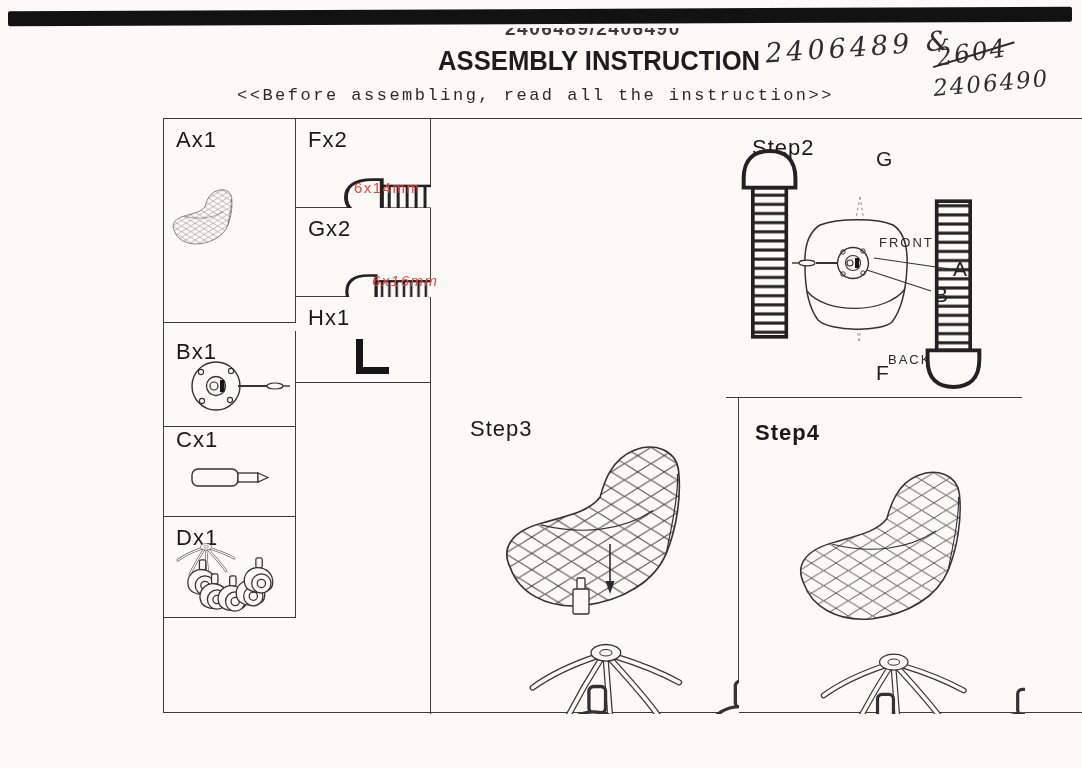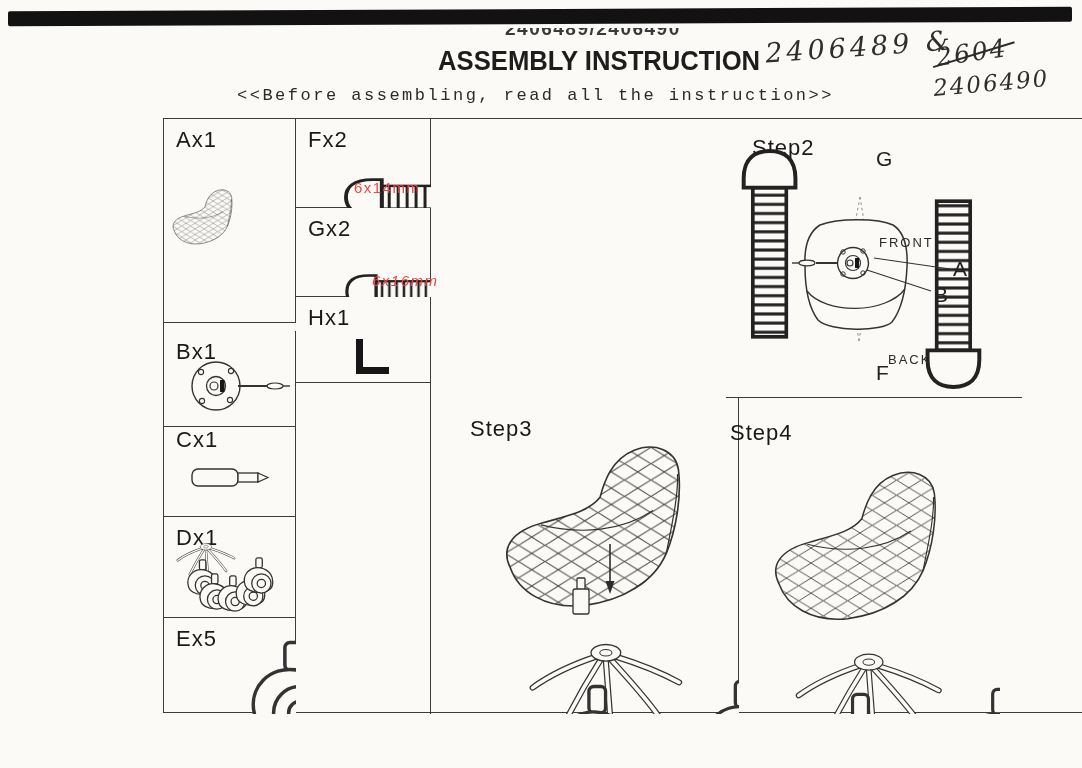--- a/index.html
+++ b/index.html
@@ -177,26 +177,20 @@
     </svg>
   </div>
 
   <div class="cell br bb" style="left:0;top:398px;width:132px;height:101px;">
     <span class="plabel">Dx1</span>
     <svg width="132" height="101" viewBox="0 0 132 101">
       <use href="#base5" transform="translate(5,20) scale(0.56)"></use>
     </svg>
   </div>
 
-  <div class="cell br" style="left:0;top:499px;width:132px;height:96px;">
-    <span class="plabel">Ex5</span>
-    <svg width="132" height="96" viewBox="0 0 132 96">
-      <use href="#caster" transform="translate(50,22) scale(1.15)"></use>
-    </svg>
-  </div>
 
   <div class="cell br bb" style="left:132px;top:0;width:135px;height:89px;">
     <span class="plabel">Fx2</span>
     <svg width="135" height="89" viewBox="0 0 135 89">
       <use href="#screwF" transform="translate(44,36) scale(1.37,0.95)"></use>
     </svg>
     <span class="psize" style="left:58px;top:60px;">6x14mm</span>
   </div>
 
   <div class="cell br bb" style="left:132px;top:89px;width:135px;height:89px;">
@@ -257,21 +251,21 @@
     <svg width="295" height="316" viewBox="0 0 295 316">
       <use href="#shell" transform="translate(48,18) scale(0.76)"></use>
       <line class="arrow" x1="166" y1="146" x2="166" y2="185"></line>
       <polygon class="arrowhead" points="161.5,183 170.5,183 166,196"></polygon>
       <rect x="133" y="180" width="8" height="13" rx="1" fill="#fbfaf7" stroke="#333" stroke-width="1.3"></rect>
       <rect x="129" y="191" width="16" height="25" rx="2" fill="#fbfaf7" stroke="#333" stroke-width="1.3"></rect>
       <use href="#base5" transform="translate(66,200) scale(0.65)"></use>
     </svg>
   </div>
 
-  <div class="cell" style="left:540px;top:279px;width:296px;height:316px;">
+  <div class="cell" style="left:565px;top:279px;width:296px;height:316px;font-weight:bold;">
     <span class="plabel" style="left:26px;top:22px;">Step4</span>
     <svg width="296" height="316" viewBox="0 0 296 316">
       <rect x="133" y="182" width="8" height="13" rx="1" fill="#fbfaf7" stroke="#333" stroke-width="1.3"></rect>
       <rect x="129" y="193" width="16" height="26" rx="2" fill="#fbfaf7" stroke="#333" stroke-width="1.3"></rect>
       <use href="#base5" transform="translate(73,212) scale(0.62)"></use>
       <use href="#shell" transform="translate(58,46) scale(0.7)"></use>
     </svg>
   </div>
 
 </div>

